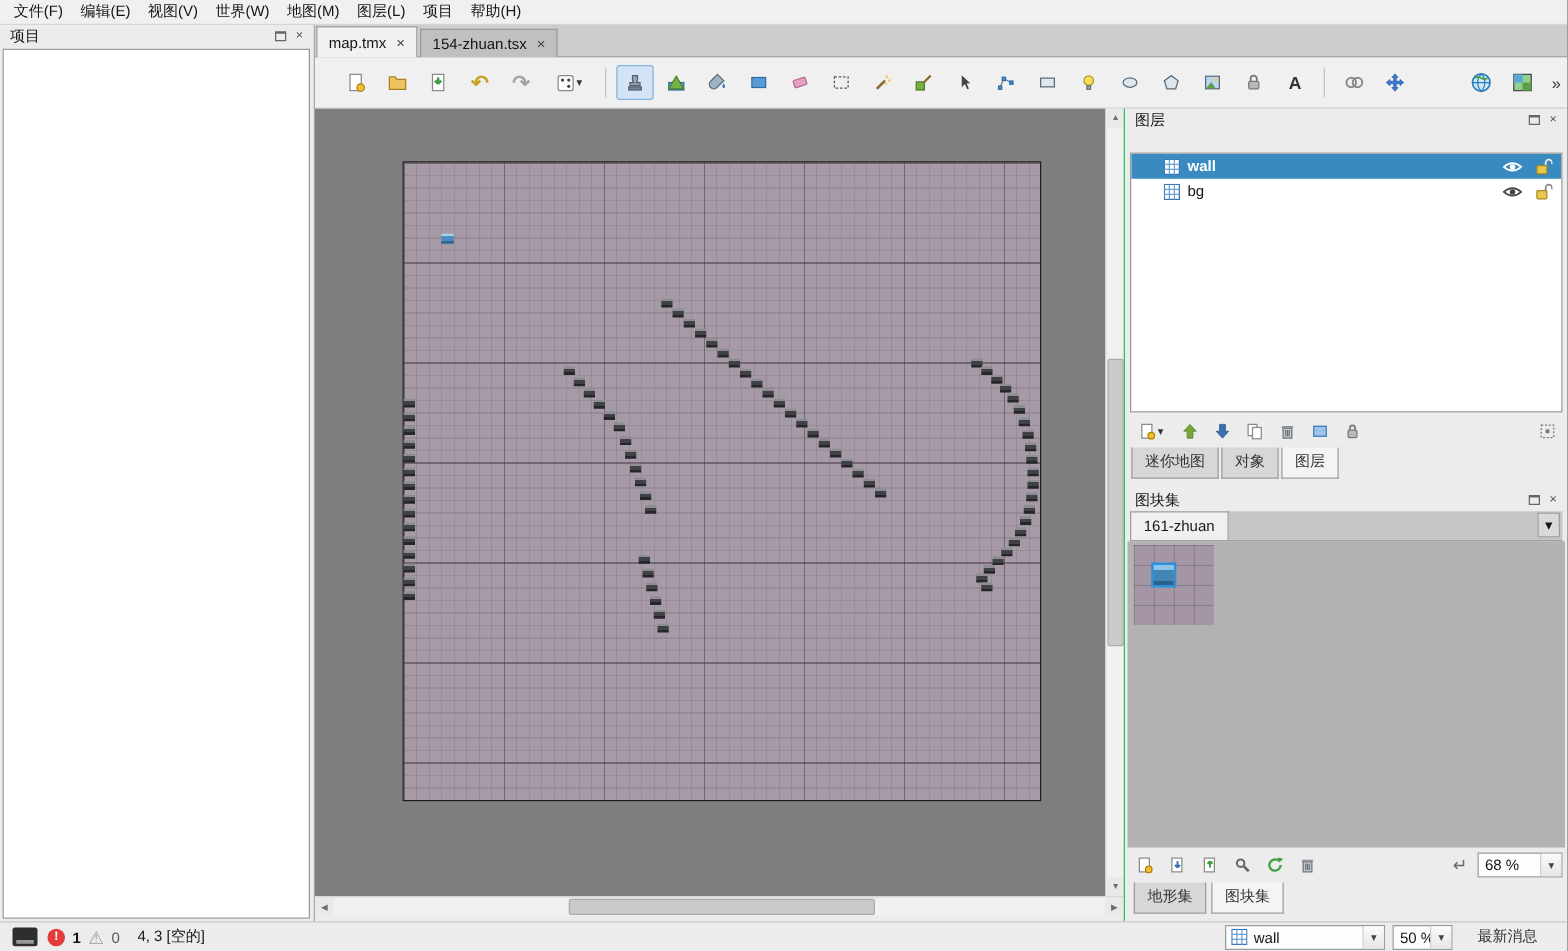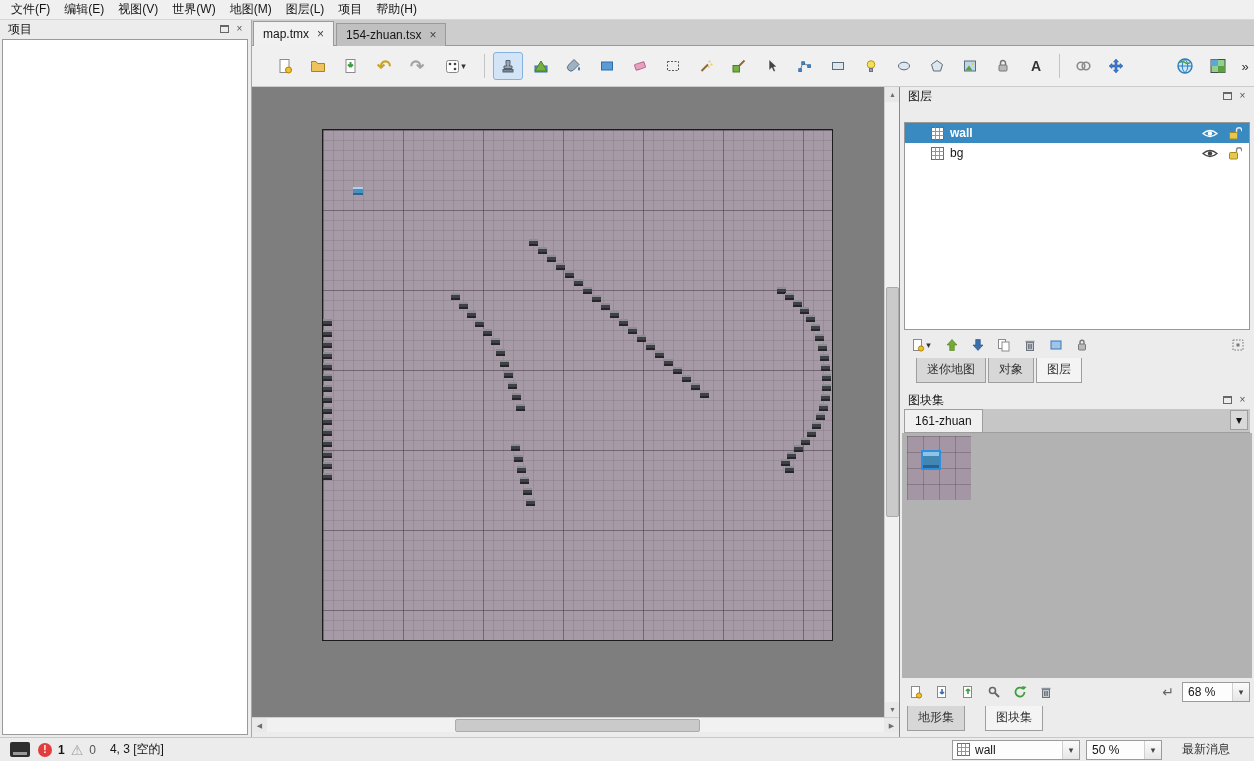--- a/index.html
+++ b/index.html
@@ -92,21 +92,21 @@
   .layer-row { height:20px; display:flex; align-items:center; padding:0 6px 0 26px; gap:6px; }
   .layer-row.selected { background:#3a8ac2; color:#fff; font-weight:bold; }
   .layer-name { flex:1; }
   .row-icon-btn { width:18px; display:flex; align-items:center; justify-content:center; background:none; border:none; padding:0; }
 
   .layer-toolbar { top:247px; height:22px; left:4px; right:4px; display:flex; align-items:center; gap:2px; }
   .sbtn { height:22px; width:24px; display:flex; align-items:center; justify-content:center; gap:1px;
           background:transparent; border:1px solid transparent; border-radius:2px; padding:0; font:inherit; }
   .sbtn.wide { width:34px; }
 
-  .dock-tabs { top:271px; height:26px; display:flex; gap:2px; padding-left:16px; align-items:flex-start; }
+  .dock-tabs { top:271px; height:26px; display:flex; gap:2px; padding-left:5px; align-items:flex-start; }
   .dock-tab { padding:3px 10px 4px; background:#d7d7d7; border:1px solid #9e9e9e; border-top:none; color:#333; }
   .dock-tab.active { background:#f4f4f4; }
 
   .tileset-header { top:304px; }
   .tileset-tabrow { top:322px; height:24px; left:4px; right:4px; background:#c6c6c6; border-bottom:1px solid #9e9e9e;
                     display:flex; align-items:flex-end; }
   .ts-tab { height:23px; display:flex; align-items:center; padding:0 10px; background:#f0f0f0;
             border:1px solid #9e9e9e; border-bottom:none; }
   .ts-tab-fill { flex:1; }
   .ts-dd-btn { width:18px; height:20px; display:flex; align-items:center; justify-content:center;
@@ -117,21 +117,21 @@
                   background-image: linear-gradient(rgba(0,0,0,0.18) 1px, transparent 1px),
                                     linear-gradient(90deg, rgba(0,0,0,0.18) 1px, transparent 1px);
                   background-size:16px 16px; }
   .tileset-selected-tile { position:absolute; left:16px; top:16px; width:16px; height:16px;
                   background:linear-gradient(#8ec4e6 0 4px, #4286b4 4px 13px, #2c628a 13px 16px);
                   box-shadow:0 0 0 2px #2f8fdf; }
 
   .tileset-toolbar { top:593px; height:24px; left:4px; right:4px; display:flex; align-items:center; gap:2px; }
   .return-glyph { font-size:14px; color:#666; }
 
-  .bottom-tabs { top:619px; height:26px; display:flex; gap:20px; padding-left:7px; align-items:flex-start; }
+  .bottom-tabs { top:619px; height:26px; display:flex; gap:4px; padding-left:7px; align-items:flex-start; }
 
   
   .combo { height:20px; background:#fdfdfd; border:1px solid #9b9b9b; display:flex; align-items:center; }
   .combo .val { padding:0 5px; flex:1; white-space:nowrap; overflow:hidden; }
   .combo .arrow { width:17px; align-self:stretch; display:flex; align-items:center; justify-content:center;
                   color:#444; font-size:9px; border-left:1px solid #cfcfcf;
                   background:linear-gradient(#fbfbfb, #e6e6e6); }
 
   
   .statusbar { position:absolute; left:0; top:737px; width:1254px; height:24px; background:#ececec;
@@ -645,20 +645,20 @@
     <div class="combo" style="width:128px;">
       <span style="margin-left:4px;">
         <svg width="13" height="13">
             <rect x="0.5" y="0.5" width="12" height="12" fill="#fff" stroke="#3a76b8"></rect>
             <path d="M4.5 0.5 v12 M8.5 0.5 v12 M0.5 4.5 h12 M0.5 8.5 h12" stroke="#6aa0d4"></path>
           </svg>
       </span>
       <span class="val">wall</span>
       <span class="arrow">▾</span>
     </div>
-    <div class="combo" style="width:76px;">
+    <div class="combo" style="width:48px;">
       <span class="val">50 %</span>
       <span class="arrow">▾</span>
     </div>
     <span class="news" style="margin-left:14px;">最新消息</span>
   </div>
 
 </div>
 
 </body></html>

